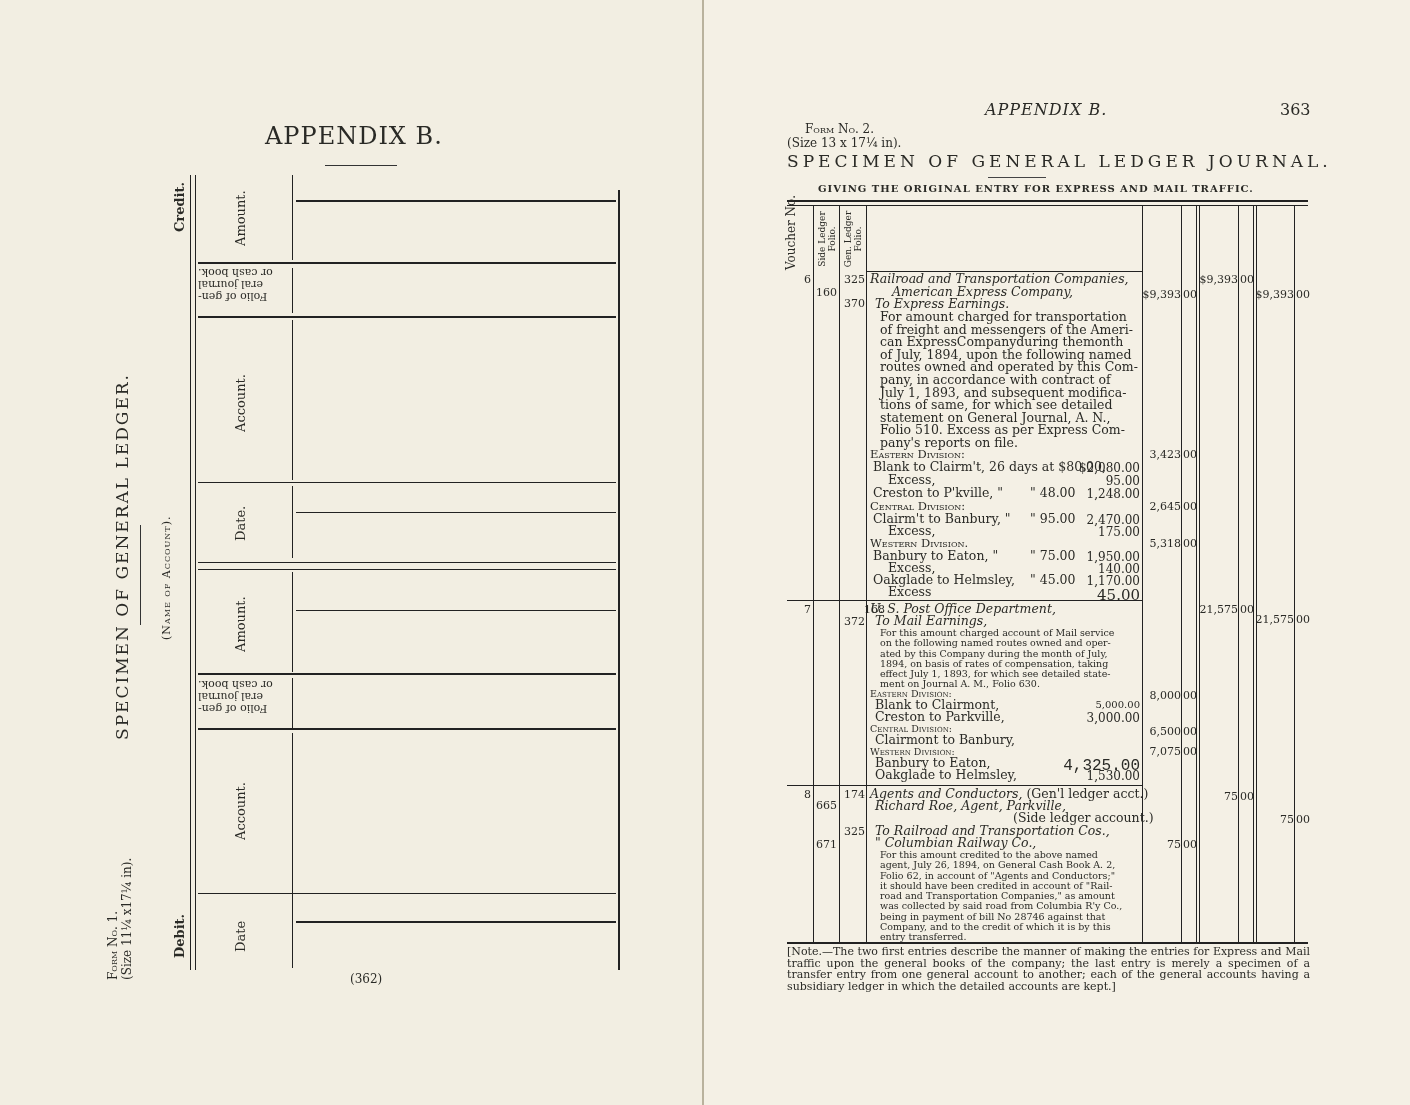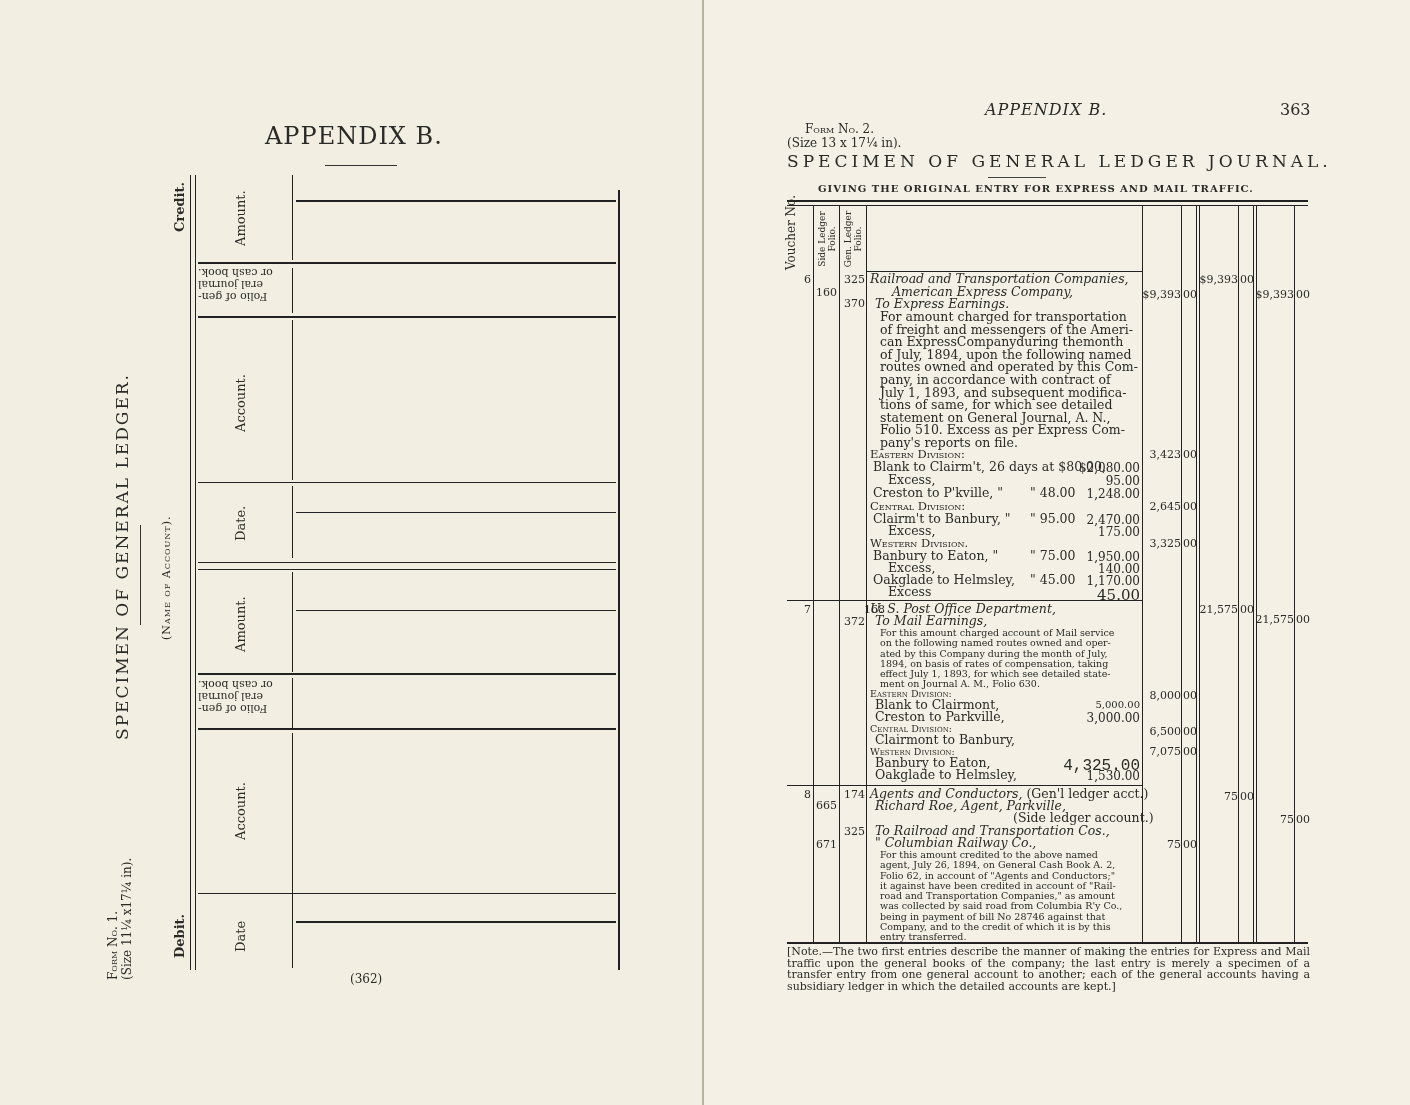--- a/index.html
+++ b/index.html
@@ -204,21 +204,21 @@
   <div class="txt" style="left:873px;top:574px;">Oakglade to Helmsley,</div>
   <div class="txt" style="left:1030px;top:574px;">" 45.00</div>
   <div class="num" style="left:1040px;top:574px;width:100px;font-size:12px;">1,170.00</div>
   <div class="txt" style="left:888px;top:586px;">Excess</div>
   <div class="num" style="left:1040px;top:586px;width:100px;font-size:15px;">45.00</div>
 
   <div class="num" style="left:1143px;top:448px;width:38px;">3,423</div>
   <div class="cents" style="left:1183px;top:448px;">00</div>
   <div class="num" style="left:1143px;top:500px;width:38px;">2,645</div>
   <div class="cents" style="left:1183px;top:500px;">00</div>
-  <div class="num" style="left:1143px;top:537px;width:38px;">3,325</div>
+  <div class="num" style="left:1143px;top:537px;width:38px;">5,318</div>
   <div class="cents" style="left:1183px;top:537px;">00</div>
 
   <div class="num" style="left:1140px;top:288px;width:41px;">$9,393</div>
   <div class="cents" style="left:1183px;top:288px;">00</div>
   <div class="num" style="left:1198px;top:273px;width:40px;">$9,393</div>
   <div class="cents" style="left:1240px;top:273px;">00</div>
   <div class="num" style="left:1255px;top:288px;width:39px;">$9,393</div>
   <div class="cents" style="left:1296px;top:288px;">00</div>
 </div>
 
@@ -276,21 +276,21 @@
     <span>(Gen'l ledger acct.)</span>
   </div>
   <div class="txt it" style="left:875px;top:800px;">Richard Roe, Agent, Parkville,</div>
   <div class="txt" style="left:1013px;top:812px;">(Side ledger account.)</div>
   <div class="txt it" style="left:875px;top:825px;">To Railroad and Transportation Cos.,</div>
   <div class="txt it" style="left:875px;top:837px;">" Columbian Railway Co.,</div>
   <div class="txt small" style="left:880px;top:850px;">
     <div>For this amount credited to the above named</div>
     <div>agent, July 26, 1894, on General Cash Book A. 2,</div>
     <div>Folio 62, in account of "Agents and Conductors;"</div>
-    <div>it against have been credited in account of "Rail-</div>
+    <div>it should have been credited in account of "Rail-</div>
     <div>road and Transportation Companies," as amount</div>
     <div>was collected by said road from Columbia R'y Co.,</div>
     <div>being in payment of bill No 28746 against that</div>
     <div>Company, and to the credit of which it is by this</div>
     <div>entry transferred.</div>
   </div>
 
   <div class="num" style="left:1143px;top:838px;width:38px;">75</div>
   <div class="cents" style="left:1183px;top:838px;">00</div>
   <div class="num" style="left:1198px;top:790px;width:40px;">75</div>

